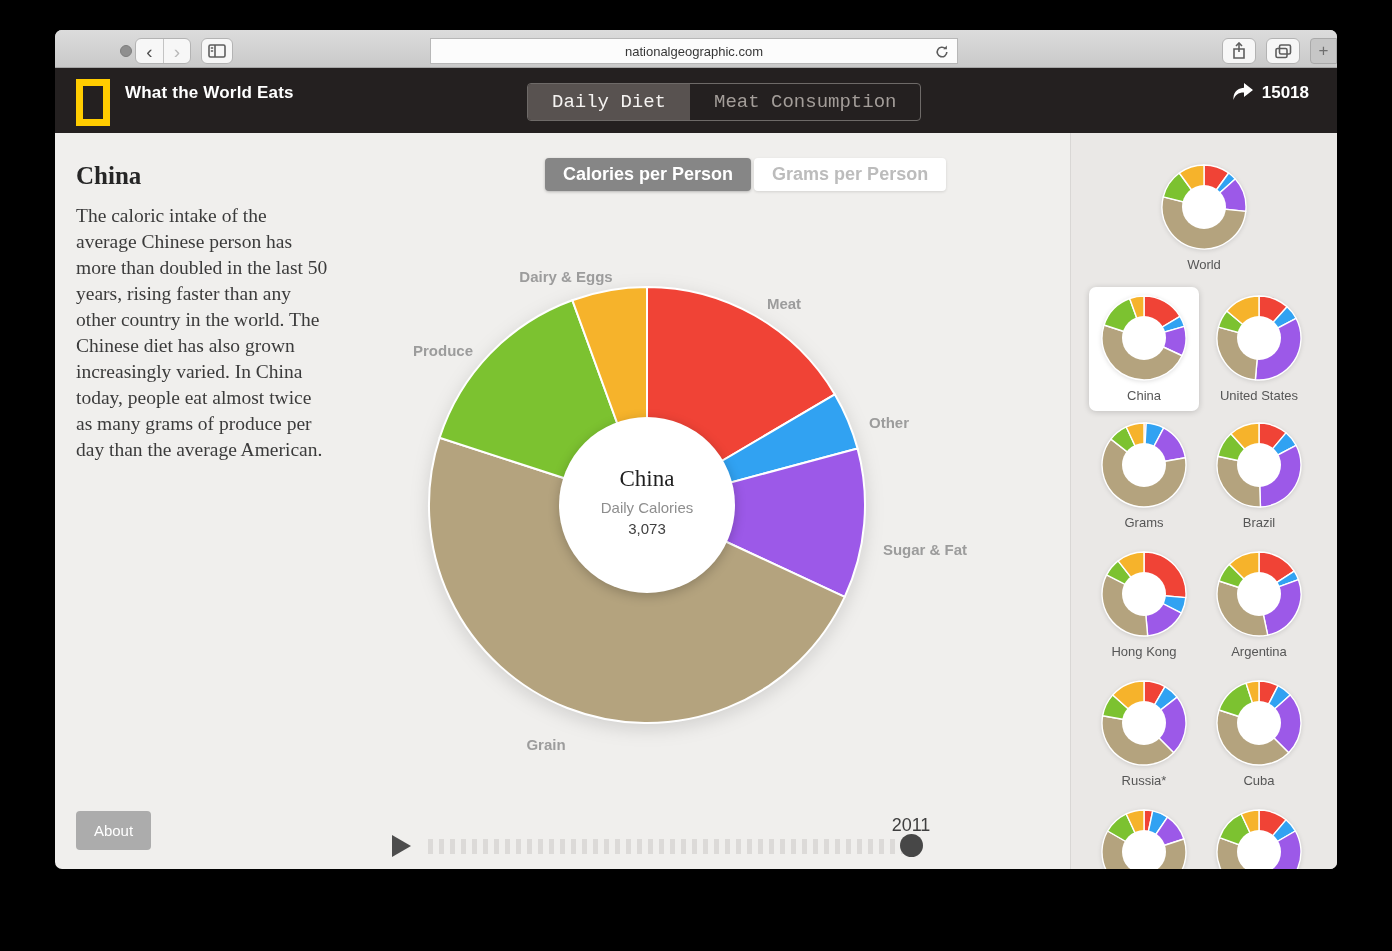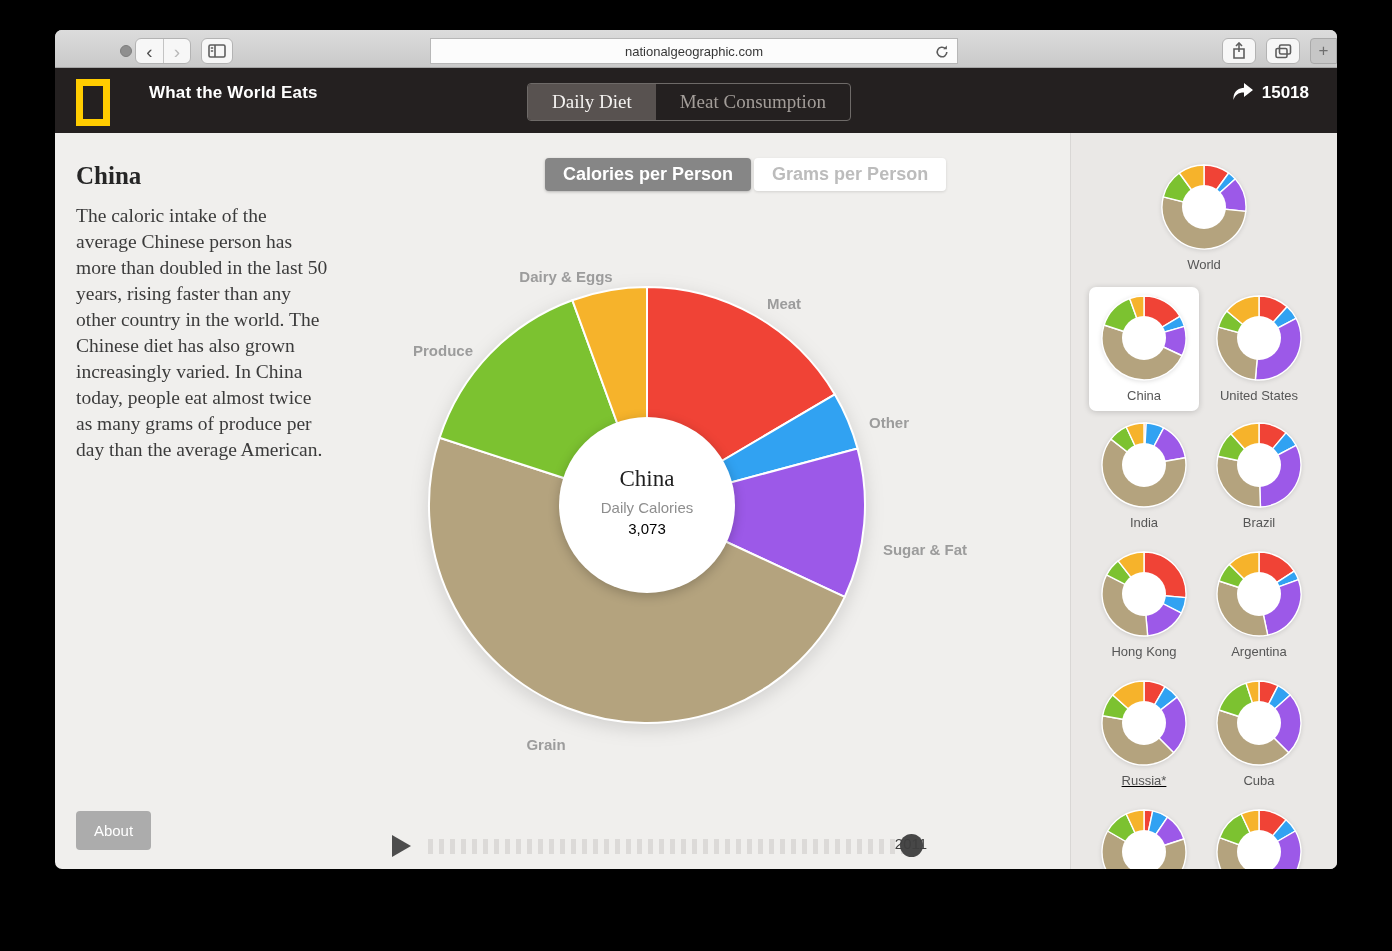--- a/index.html
+++ b/index.html
@@ -28,23 +28,23 @@
   .share-btn { left:1167px; width:34px; }
   .tabs-btn { left:1211px; width:34px; }
   .newtab { position:absolute; left:1255px; top:8px; width:27px; height:26px; background:#c6c6c6;
     border:1px solid #a9a9a9; border-radius:4px 0 0 4px; color:#6e6e6e; font-size:17px;
     display:flex; align-items:center; justify-content:center; }
 
   
   .app-header { position:absolute; left:0; top:38px; width:100%; height:65px; background:#242020; }
   .ng-logo { position:absolute; left:21px; top:11px; width:34px; height:47px; border:7px solid #ffcc00; }
   .app-title { position:absolute; left:70px; top:0; height:50px; display:flex; align-items:center;
-    color:#fff; font-size:17px; font-weight:bold; letter-spacing:.2px;margin-left:24px; }
+    color:#fff; font-size:17px; font-weight:bold; letter-spacing:.2px; }
   .mode-tabs { position:absolute; left:472px; top:15px; height:38px; display:flex;
-    border:1px solid #6e6a68; border-radius:4px; overflow:hidden; font-family:Liberation Serif, serif; }
+    border:1px solid #6e6a68; border-radius:4px; overflow:hidden; font-family:Liberation Mono, monospace; }
   .mode-tab { display:flex; align-items:center; justify-content:center; font-size:19px; padding:0 24px; }
   .mode-tab.active { background:#585250; color:#f5f3f1; }
   .mode-tab.inactive { color:#a39d99; }
   .share-count { position:absolute; right:28px; top:0; height:49px; display:flex; align-items:center; gap:9px;
     color:#fff; font-size:17px; font-weight:bold; }
 
   
   .article-title { position:absolute; left:21px; top:132px; font-family:"Liberation Serif", serif;
     font-weight:bold; font-size:25px; color:#262626; }
   .article-body { position:absolute; left:21px; top:173px; width:256px; font-family:"Liberation Serif", serif;
@@ -56,34 +56,34 @@
   .unit-btn.active { background:#868686; color:#fff; border-radius:4px; box-shadow:0 1px 3px rgba(0,0,0,.25); }
   .unit-btn.inactive { background:#fff; color:#bcbcbc; border-radius:4px; box-shadow:0 1px 3px rgba(0,0,0,.12); }
 
   
   #main-donut { position:absolute; left:357px; top:240px; filter:drop-shadow(0 5px 9px rgba(0,0,0,.13)); }
   .donut-center { position:absolute; left:504px; top:387px; width:176px; height:176px; border-radius:50%;
     background:#fff; box-shadow:0 3px 12px rgba(0,0,0,.22); display:flex; flex-direction:column;
     align-items:center; justify-content:center; text-align:center; }
   .donut-center .c-title { font-family:"Liberation Serif", serif; font-size:23px; color:#1f1f1f; margin-top:-8px; }
   .donut-center .c-sub { font-size:15px; color:#8e8e8e; margin-top:7px; }
-  .donut-center .c-total { font-size:15px; color:#000000; margin-top:4px; }
+  .donut-center .c-total { font-size:15px; color:#404040; margin-top:4px; }
   .donut-label { position:absolute; transform:translate(-50%,-50%); font-size:15px; font-weight:bold;
     color:#9c9c9c; white-space:nowrap; }
 
   
   .about-btn { position:absolute; left:21px; top:781px; width:75px; height:39px; background:#acacac;
     border-radius:4px; color:#fff; font-size:15px; display:flex; align-items:center; justify-content:center; }
   .play-btn { position:absolute; left:337px; top:805px; width:0; height:0;
     border-left:19px solid #4d4d4d; border-top:11px solid transparent; border-bottom:11px solid transparent; }
   .track { position:absolute; left:373px; top:809px; width:476px; height:15px;
     background:repeating-linear-gradient(90deg,#dcdad8 0 5px,transparent 5px 11px); }
   .slider-handle { position:absolute; left:845px; top:804px; width:23px; height:23px; border-radius:50%;
     background:#474747; }
-  .year-label { position:absolute; left:856px; top:785px; transform:translateX(-50%); font-size:15px; color:#3f3f3f;margin-top:20px; }
+  .year-label { position:absolute; left:856px; top:785px; transform:translateX(-50%); font-size:18px; color:#3f3f3f; }
 
   
   .country-sidebar { position:absolute; left:1015px; top:103px; width:272px; height:736px;
     background:#eae8e6; border-left:1px solid #d9d7d5; }
   .thumb { position:absolute; width:110px; padding-top:8px; text-align:center; }
   .thumb svg { display:block; margin:0 auto; filter:drop-shadow(0 1px 2px rgba(0,0,0,.12)); }
   .thumb .t-label { margin-top:7px; font-size:13px; color:#565656; }
   .thumb.selected { background:#fff; border-radius:7px; box-shadow:0 1px 6px rgba(0,0,0,.18);
     height:124px; }
 
@@ -232,21 +232,21 @@
       <div class="thumb" style="left: 18px; top: 281px;">
         <svg width="86" height="86" viewBox="0 0 86 86">
           <path d="M43,43 L43.00,1.00 A42,42 0 0 1 45.20,1.06 Z" fill="#f04336" stroke="#fff" stroke-width="1.4" stroke-linejoin="round"></path>
           <path d="M43,43 L45.20,1.06 A42,42 0 0 1 62.72,5.92 Z" fill="#31a2f2" stroke="#fff" stroke-width="1.4" stroke-linejoin="round"></path>
           <path d="M43,43 L62.72,5.92 A42,42 0 0 1 84.36,35.71 Z" fill="#9c59e8" stroke="#fff" stroke-width="1.4" stroke-linejoin="round"></path>
           <path d="M43,43 L84.36,35.71 A42,42 0 1 1 9.90,17.14 Z" fill="#b4a37e" stroke="#fff" stroke-width="1.4" stroke-linejoin="round"></path>
           <path d="M43,43 L9.90,17.14 A42,42 0 0 1 25.25,4.94 Z" fill="#7cc230" stroke="#fff" stroke-width="1.4" stroke-linejoin="round"></path>
           <path d="M43,43 L25.25,4.94 A42,42 0 0 1 43.00,1.00 Z" fill="#f6b32b" stroke="#fff" stroke-width="1.4" stroke-linejoin="round"></path>
           <circle cx="43" cy="43" r="22" fill="#fff"></circle>
         </svg>
-        <div class="t-label">India</div>
+        <div class="t-label">Grams</div>
       </div>
       <div class="thumb" style="left: 133px; top: 281px;">
         <svg width="86" height="86" viewBox="0 0 86 86">
           <path d="M43,43 L43.00,1.00 A42,42 0 0 1 70.00,10.83 Z" fill="#f04336" stroke="#fff" stroke-width="1.4" stroke-linejoin="round"></path>
           <path d="M43,43 L70.00,10.83 A42,42 0 0 1 80.08,23.28 Z" fill="#31a2f2" stroke="#fff" stroke-width="1.4" stroke-linejoin="round"></path>
           <path d="M43,43 L80.08,23.28 A42,42 0 0 1 44.47,84.97 Z" fill="#9c59e8" stroke="#fff" stroke-width="1.4" stroke-linejoin="round"></path>
           <path d="M43,43 L44.47,84.97 A42,42 0 0 1 1.92,34.27 Z" fill="#b4a37e" stroke="#fff" stroke-width="1.4" stroke-linejoin="round"></path>
           <path d="M43,43 L1.92,34.27 A42,42 0 0 1 14.90,11.79 Z" fill="#7cc230" stroke="#fff" stroke-width="1.4" stroke-linejoin="round"></path>
           <path d="M43,43 L14.90,11.79 A42,42 0 0 1 43.00,1.00 Z" fill="#f6b32b" stroke="#fff" stroke-width="1.4" stroke-linejoin="round"></path>
           <circle cx="43" cy="43" r="22" fill="#fff"></circle>
@@ -270,21 +270,21 @@
           <path d="M43,43 L43.00,1.00 A42,42 0 0 1 78.22,20.13 Z" fill="#f04336" stroke="#fff" stroke-width="1.4" stroke-linejoin="round"></path>
           <path d="M43,43 L78.22,20.13 A42,42 0 0 1 82.47,28.64 Z" fill="#31a2f2" stroke="#fff" stroke-width="1.4" stroke-linejoin="round"></path>
           <path d="M43,43 L82.47,28.64 A42,42 0 0 1 51.73,84.08 Z" fill="#9c59e8" stroke="#fff" stroke-width="1.4" stroke-linejoin="round"></path>
           <path d="M43,43 L51.73,84.08 A42,42 0 0 1 3.06,30.02 Z" fill="#b4a37e" stroke="#fff" stroke-width="1.4" stroke-linejoin="round"></path>
           <path d="M43,43 L3.06,30.02 A42,42 0 0 1 13.30,13.30 Z" fill="#7cc230" stroke="#fff" stroke-width="1.4" stroke-linejoin="round"></path>
           <path d="M43,43 L13.30,13.30 A42,42 0 0 1 43.00,1.00 Z" fill="#f6b32b" stroke="#fff" stroke-width="1.4" stroke-linejoin="round"></path>
           <circle cx="43" cy="43" r="22" fill="#fff"></circle>
         </svg>
         <div class="t-label">Argentina</div>
       </div>
-      <div class="thumb" style="left: 18px; top: 539px; text-decoration: underline;">
+      <div class="thumb" style="left: 18px; top: 539px;">
         <svg width="86" height="86" viewBox="0 0 86 86">
           <path d="M43,43 L43.00,1.00 A42,42 0 0 1 64.00,6.63 Z" fill="#f04336" stroke="#fff" stroke-width="1.4" stroke-linejoin="round"></path>
           <path d="M43,43 L64.00,6.63 A42,42 0 0 1 76.10,17.14 Z" fill="#31a2f2" stroke="#fff" stroke-width="1.4" stroke-linejoin="round"></path>
           <path d="M43,43 L76.10,17.14 A42,42 0 0 1 72.70,72.70 Z" fill="#9c59e8" stroke="#fff" stroke-width="1.4" stroke-linejoin="round"></path>
           <path d="M43,43 L72.70,72.70 A42,42 0 0 1 1.64,35.71 Z" fill="#b4a37e" stroke="#fff" stroke-width="1.4" stroke-linejoin="round"></path>
           <path d="M43,43 L1.64,35.71 A42,42 0 0 1 11.79,14.90 Z" fill="#7cc230" stroke="#fff" stroke-width="1.4" stroke-linejoin="round"></path>
           <path d="M43,43 L11.79,14.90 A42,42 0 0 1 43.00,1.00 Z" fill="#f6b32b" stroke="#fff" stroke-width="1.4" stroke-linejoin="round"></path>
           <circle cx="43" cy="43" r="22" fill="#fff"></circle>
         </svg>
         <div class="t-label">Russia*</div>

